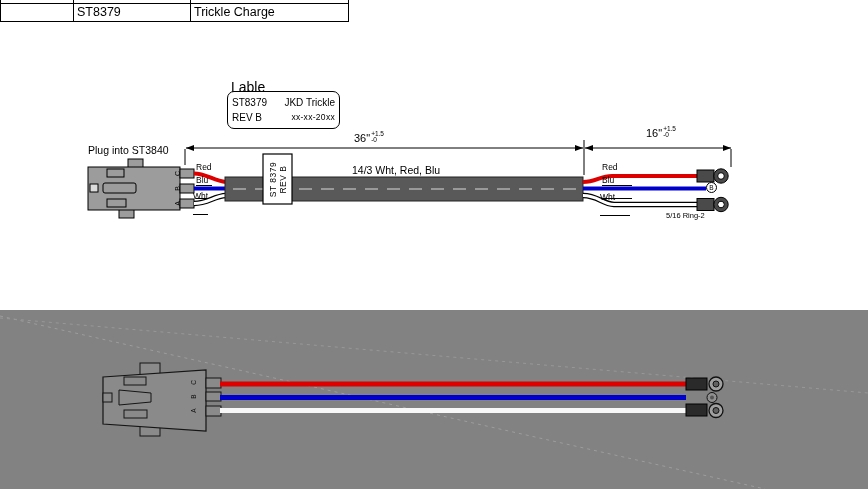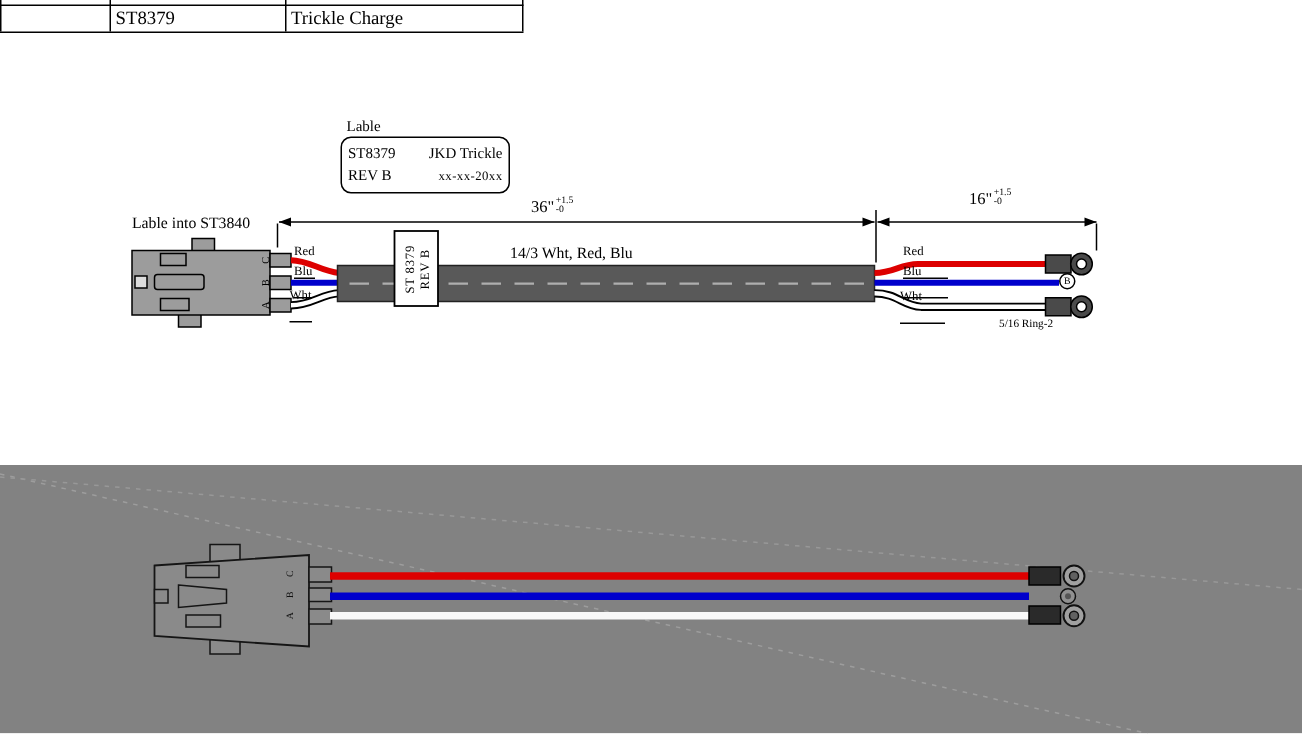--- a/index.html
+++ b/index.html
@@ -1,29 +1,29 @@
 <!DOCTYPE html>
 <html><head>
 <meta charset="utf-8">
 <style>
   html,body{margin:0;padding:0;background:#fff}
   .screen{position:relative;width:868px;height:489px;background:#fff;overflow:hidden;
-          font-family:Liberation Serif, serif;color:#000}
+          font-family:Liberation Sans, sans-serif;color:#000}
   .screen svg{position:absolute;left:0;top:0}
   .tb-line{position:absolute;background:#000}
   .tb-text{position:absolute;top:5px;font-size:12.5px;line-height:14px;white-space:nowrap}
-  .callout-title{position:absolute;left:231px;top:79px;font-size:10px}
+  .callout-title{position:absolute;left:231px;top:79px;font-size:14px}
   .callout-box{position:absolute;left:227px;top:91px;width:113px;height:38px;border:1px solid #000;
                border-radius:7px;background:#fff;display:flex;flex-direction:column;
                justify-content:space-evenly;padding:1px 4px;box-sizing:border-box}
   .callout-row{display:flex;justify-content:space-between;font-size:10px;line-height:11px}
   .callout-row .date{font-size:8.5px;letter-spacing:.3px}
   .note{position:absolute;font-size:10.5px;white-space:nowrap}
   .plug-note{left:88px;top:144px}
-  .cable-note{left:340px;top:164px}
+  .cable-note{left:352px;top:164px}
   .wire-label{position:absolute;font-size:8.5px;line-height:9px;border-bottom:1px solid #000;
               padding-bottom:13px;white-space:nowrap}
   .ring-note{position:absolute;left:666px;top:211px;font-size:7.5px;white-space:nowrap}
   .dim-label{position:absolute;display:flex;font-size:11px;line-height:11px;white-space:nowrap}
   .dim-label .tol{display:flex;flex-direction:column;font-size:6.5px;line-height:6px;margin-left:1px;margin-top:-2px}
   .pin-letter{position:absolute;width:9px;height:9px;font-size:7px;line-height:9px;text-align:center;
               transform:rotate(-90deg)}
   .pin-letter.r3d{font-size:6.5px;color:#111}
   .sleeve-text{position:absolute;left:250px;top:165px;width:55px;height:29px;display:flex;
                flex-direction:column;align-items:center;justify-content:center;font-size:8.5px;
@@ -150,21 +150,21 @@
     <div class="callout-row">
       <span>ST8379</span>
       <span>JKD Trickle</span>
     </div>
     <div class="callout-row">
       <span>REV B</span>
       <span class="date">xx-xx-20xx</span>
     </div>
   </div>
 
-  <div class="note plug-note">Lable into ST3840</div>
+  <div class="note plug-note">Plug into ST3840</div>
   <div class="note cable-note">14/3 Wht, Red, Blu</div>
 
   <div class="dim-label" style="left:354px;top:133px">
     <span>36"</span>
     <span class="tol">
       <span>+1.5</span>
       <span>-0</span>
     </span>
   </div>
   <div class="dim-label" style="left:646px;top:128px">

